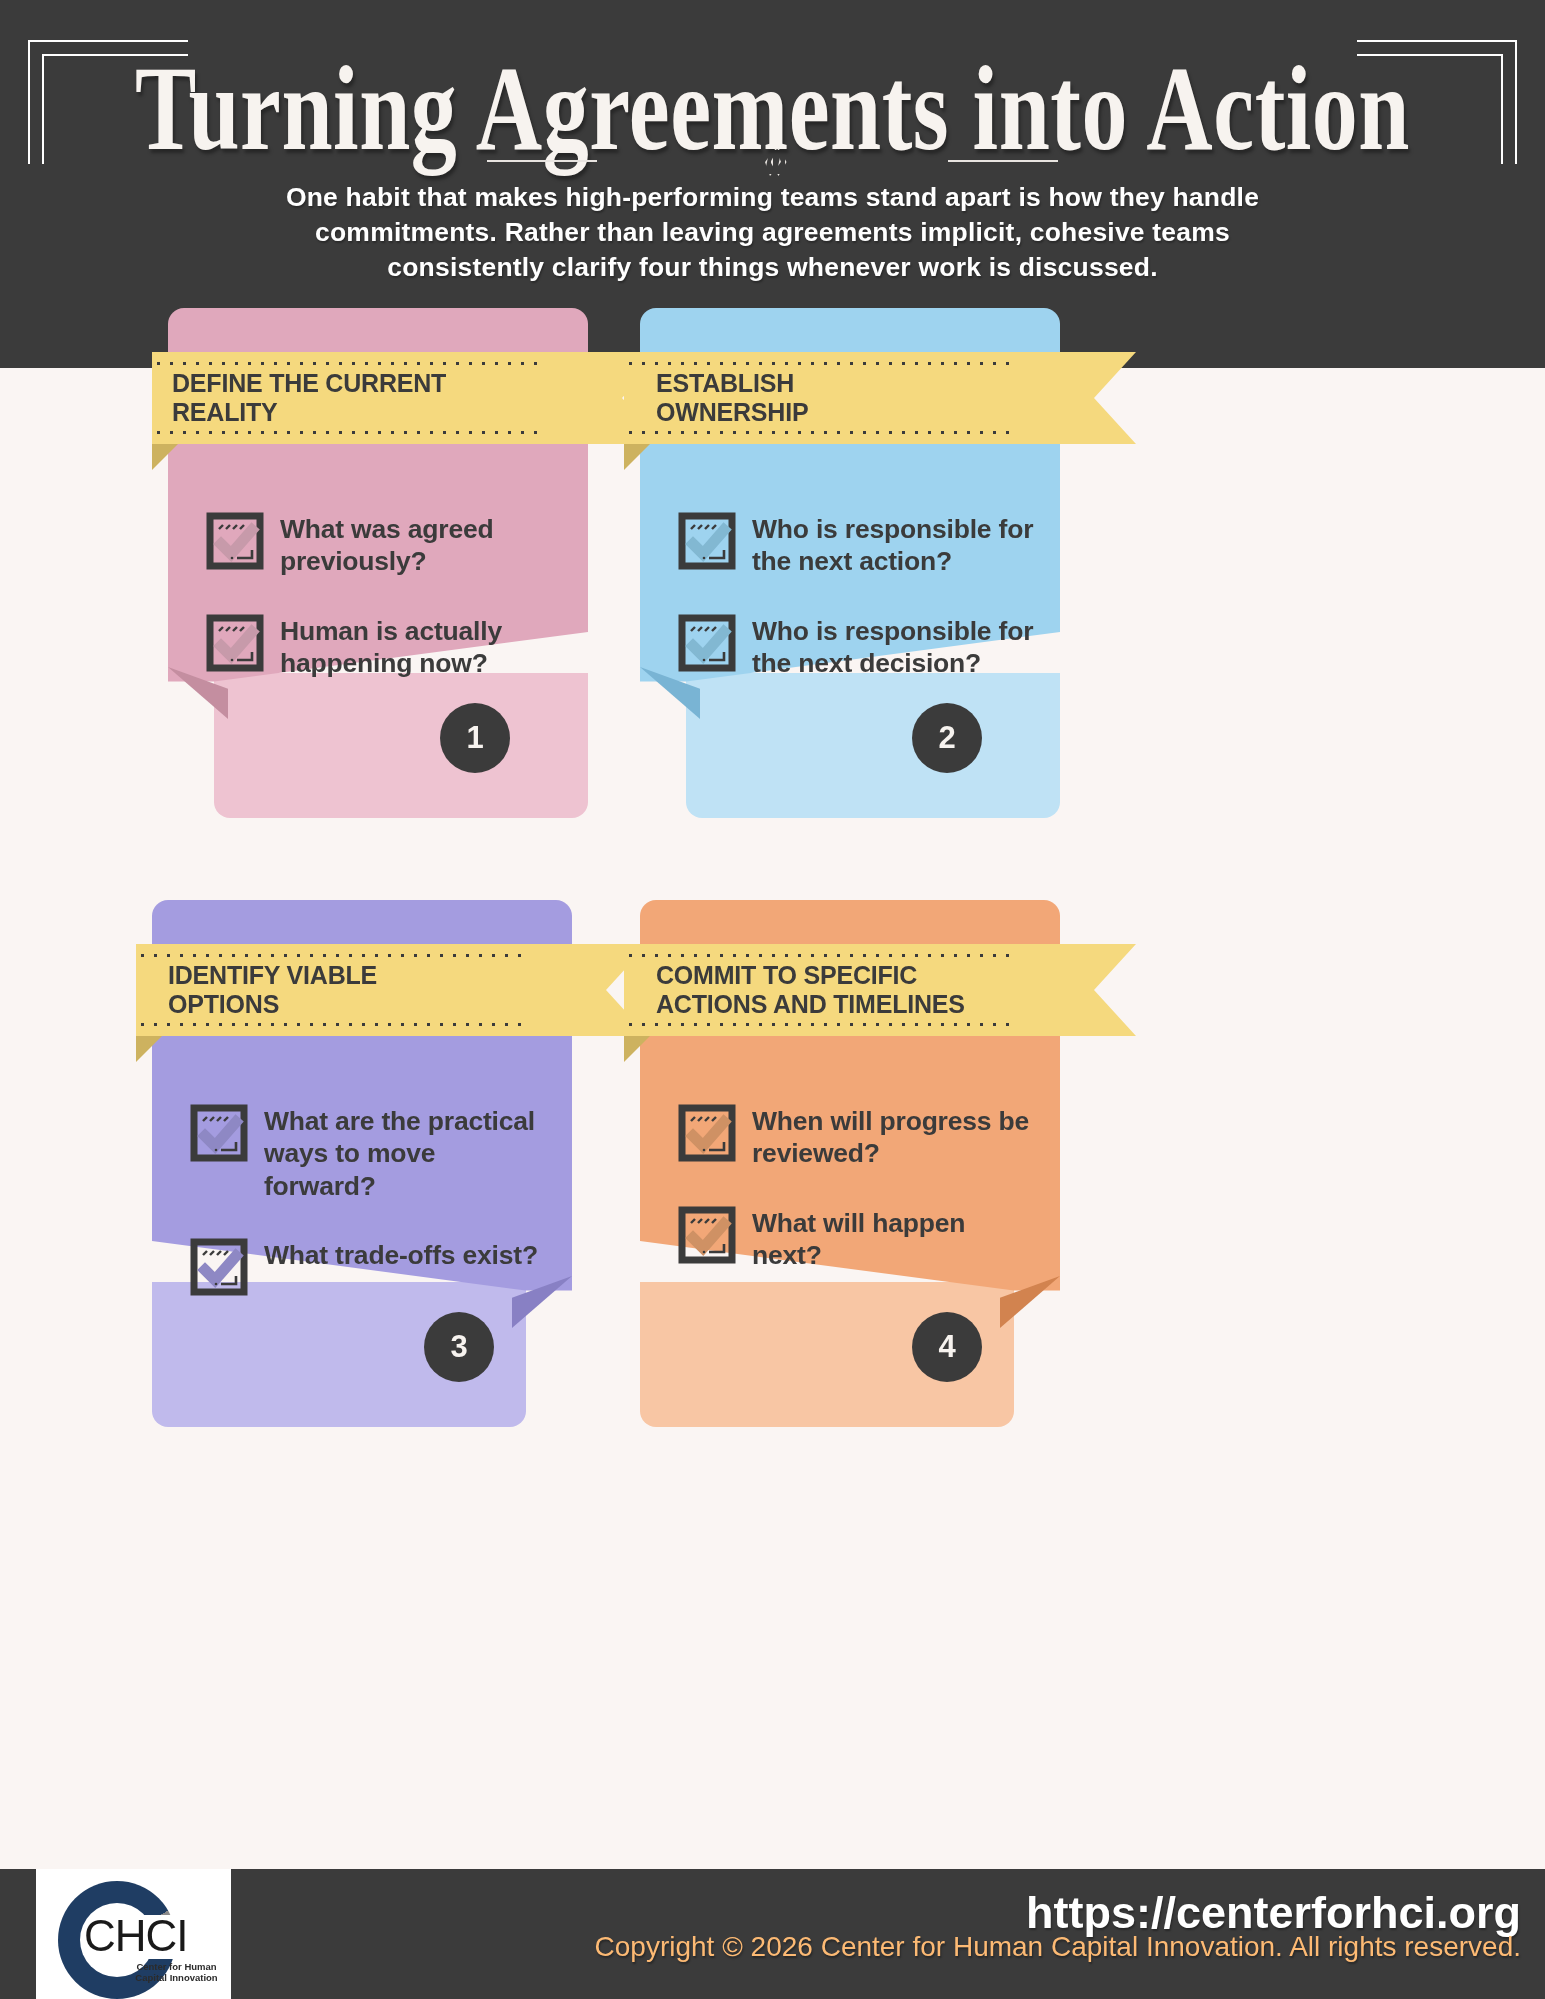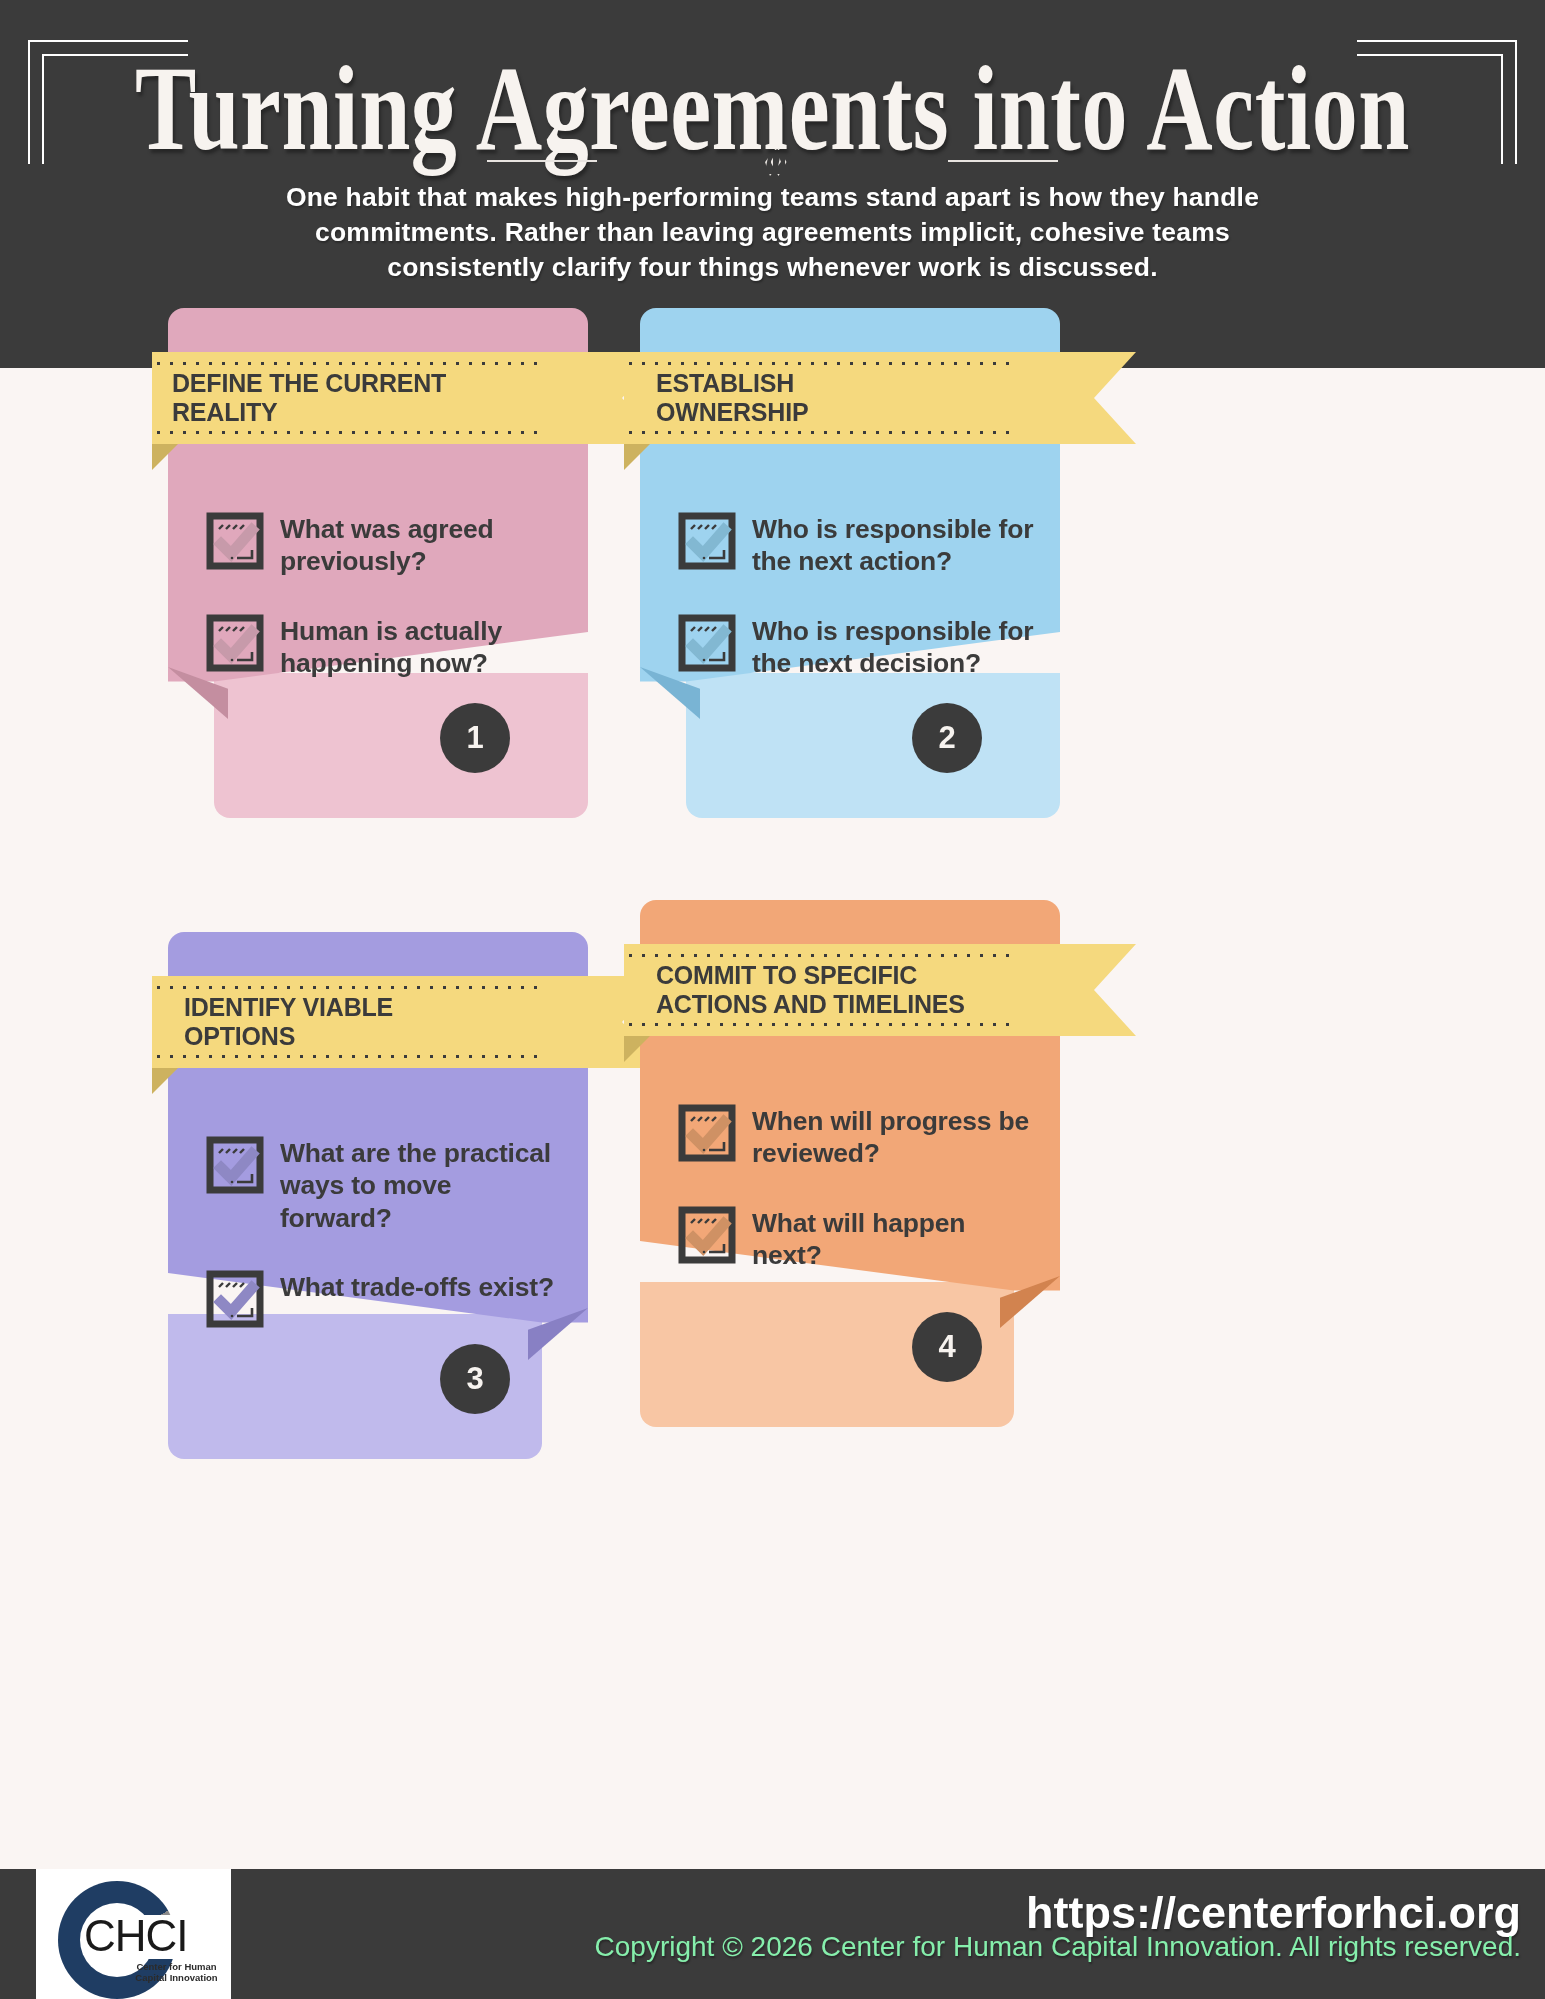--- a/index.html
+++ b/index.html
@@ -147,21 +147,21 @@
     font-size:9.5px; font-weight:700; color:#2b2b2b; line-height:1.2;
     text-align:center;
   }
   .footer-url {
     position:absolute; right:24px; top:18px;
     font-size:45px; font-weight:700; color:#ffffff;
     text-shadow:1px 2px 2px rgba(0,0,0,0.35);
   }
   .footer-copy {
     position:absolute; right:24px; top:62px;
-    font-size:28px; font-weight:400; color:#86efac;
+    font-size:28px; font-weight:400; color:#fdba74;
     text-shadow:1px 2px 2px rgba(0,0,0,0.35);
   }
 </style>
 </head>
 <body>
 
 <div class="page">
 
   <div class="header">
     <div class="corner corner-tl">
@@ -280,21 +280,21 @@
                   <line x1="34" y1="17" x2="38" y2="13"></line>
                 </g>
                 <path d="M46 38 L46 46 L31 46" fill="none" stroke="#3b3b3b" stroke-width="2.6"></path>
                 <circle cx="26" cy="46" r="1.3" fill="#3b3b3b"></circle>
               </svg></div>
             <div class="item-text">Who is responsible for the next decision?</div>
           </div>
         </div>
         <div class="badge" style="left: 272px; top: 395px;">2</div>
       </div>
-      <div class="card" style="left: 168px; top: 900px; height: 552px; margin-top: 32px;">
+      <div class="card" style="left: 152px; top: 900px; height: 552px;">
         <div class="card-tail" style="background: rgb(192, 186, 236); top: 382px; left: 0px; width: 374px; height: 145px;"></div>
         <div class="card-fold" style="background: rgb(164, 156, 224); top: 317px; height: 80px; clip-path: polygon(0px 0px, 100% 0px, 100% 92%, 89% 92%, 0px 30%);"></div>
         <div class="notch" style="background: rgb(136, 128, 196); top: 376px; right: 0px; clip-path: polygon(100% 0px, 0px 42%, 0px 100%);"></div>
         <div class="card-body" style="background: rgb(164, 156, 224); height: 332px;"></div>
         <div class="ribbon" style="background: rgb(245, 217, 126); left: -16px; width: 392px; top: 44px; clip-path: polygon(0px 0px, 100% 0px, 100% 100%, 0px 100%);">
           <div class="dots-top"></div>
           <div class="dots-bot"></div>
           <div class="ribbon-label" style="margin-left: 32px;">IDENTIFY VIABLE
 OPTIONS</div>
         </div>

